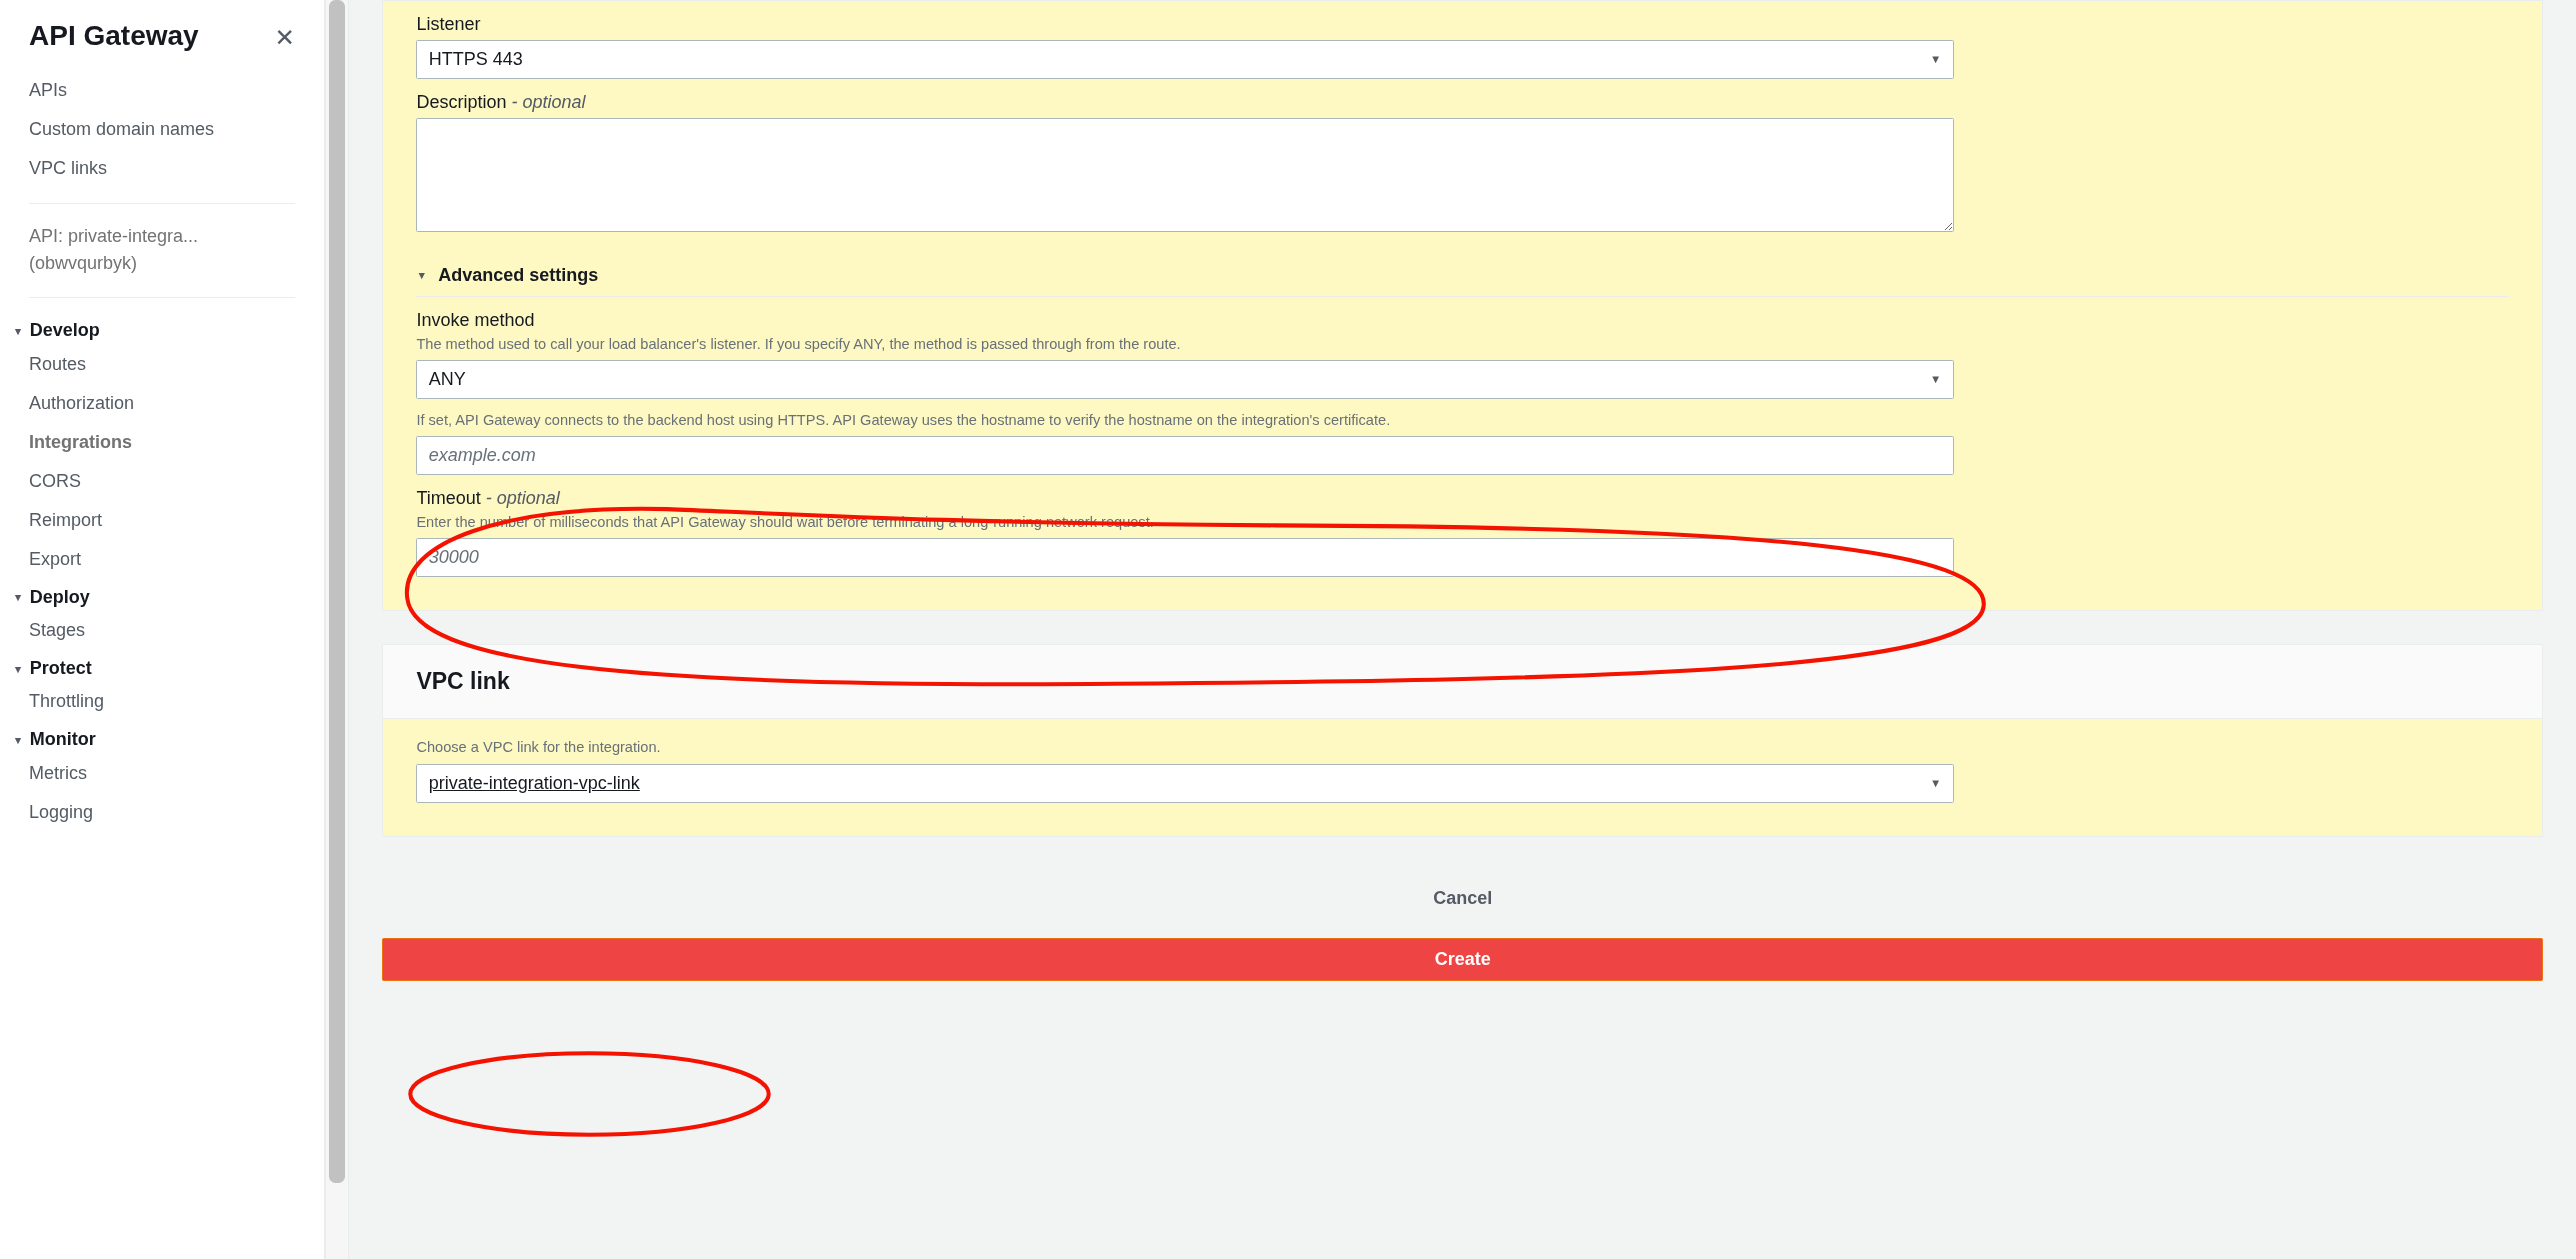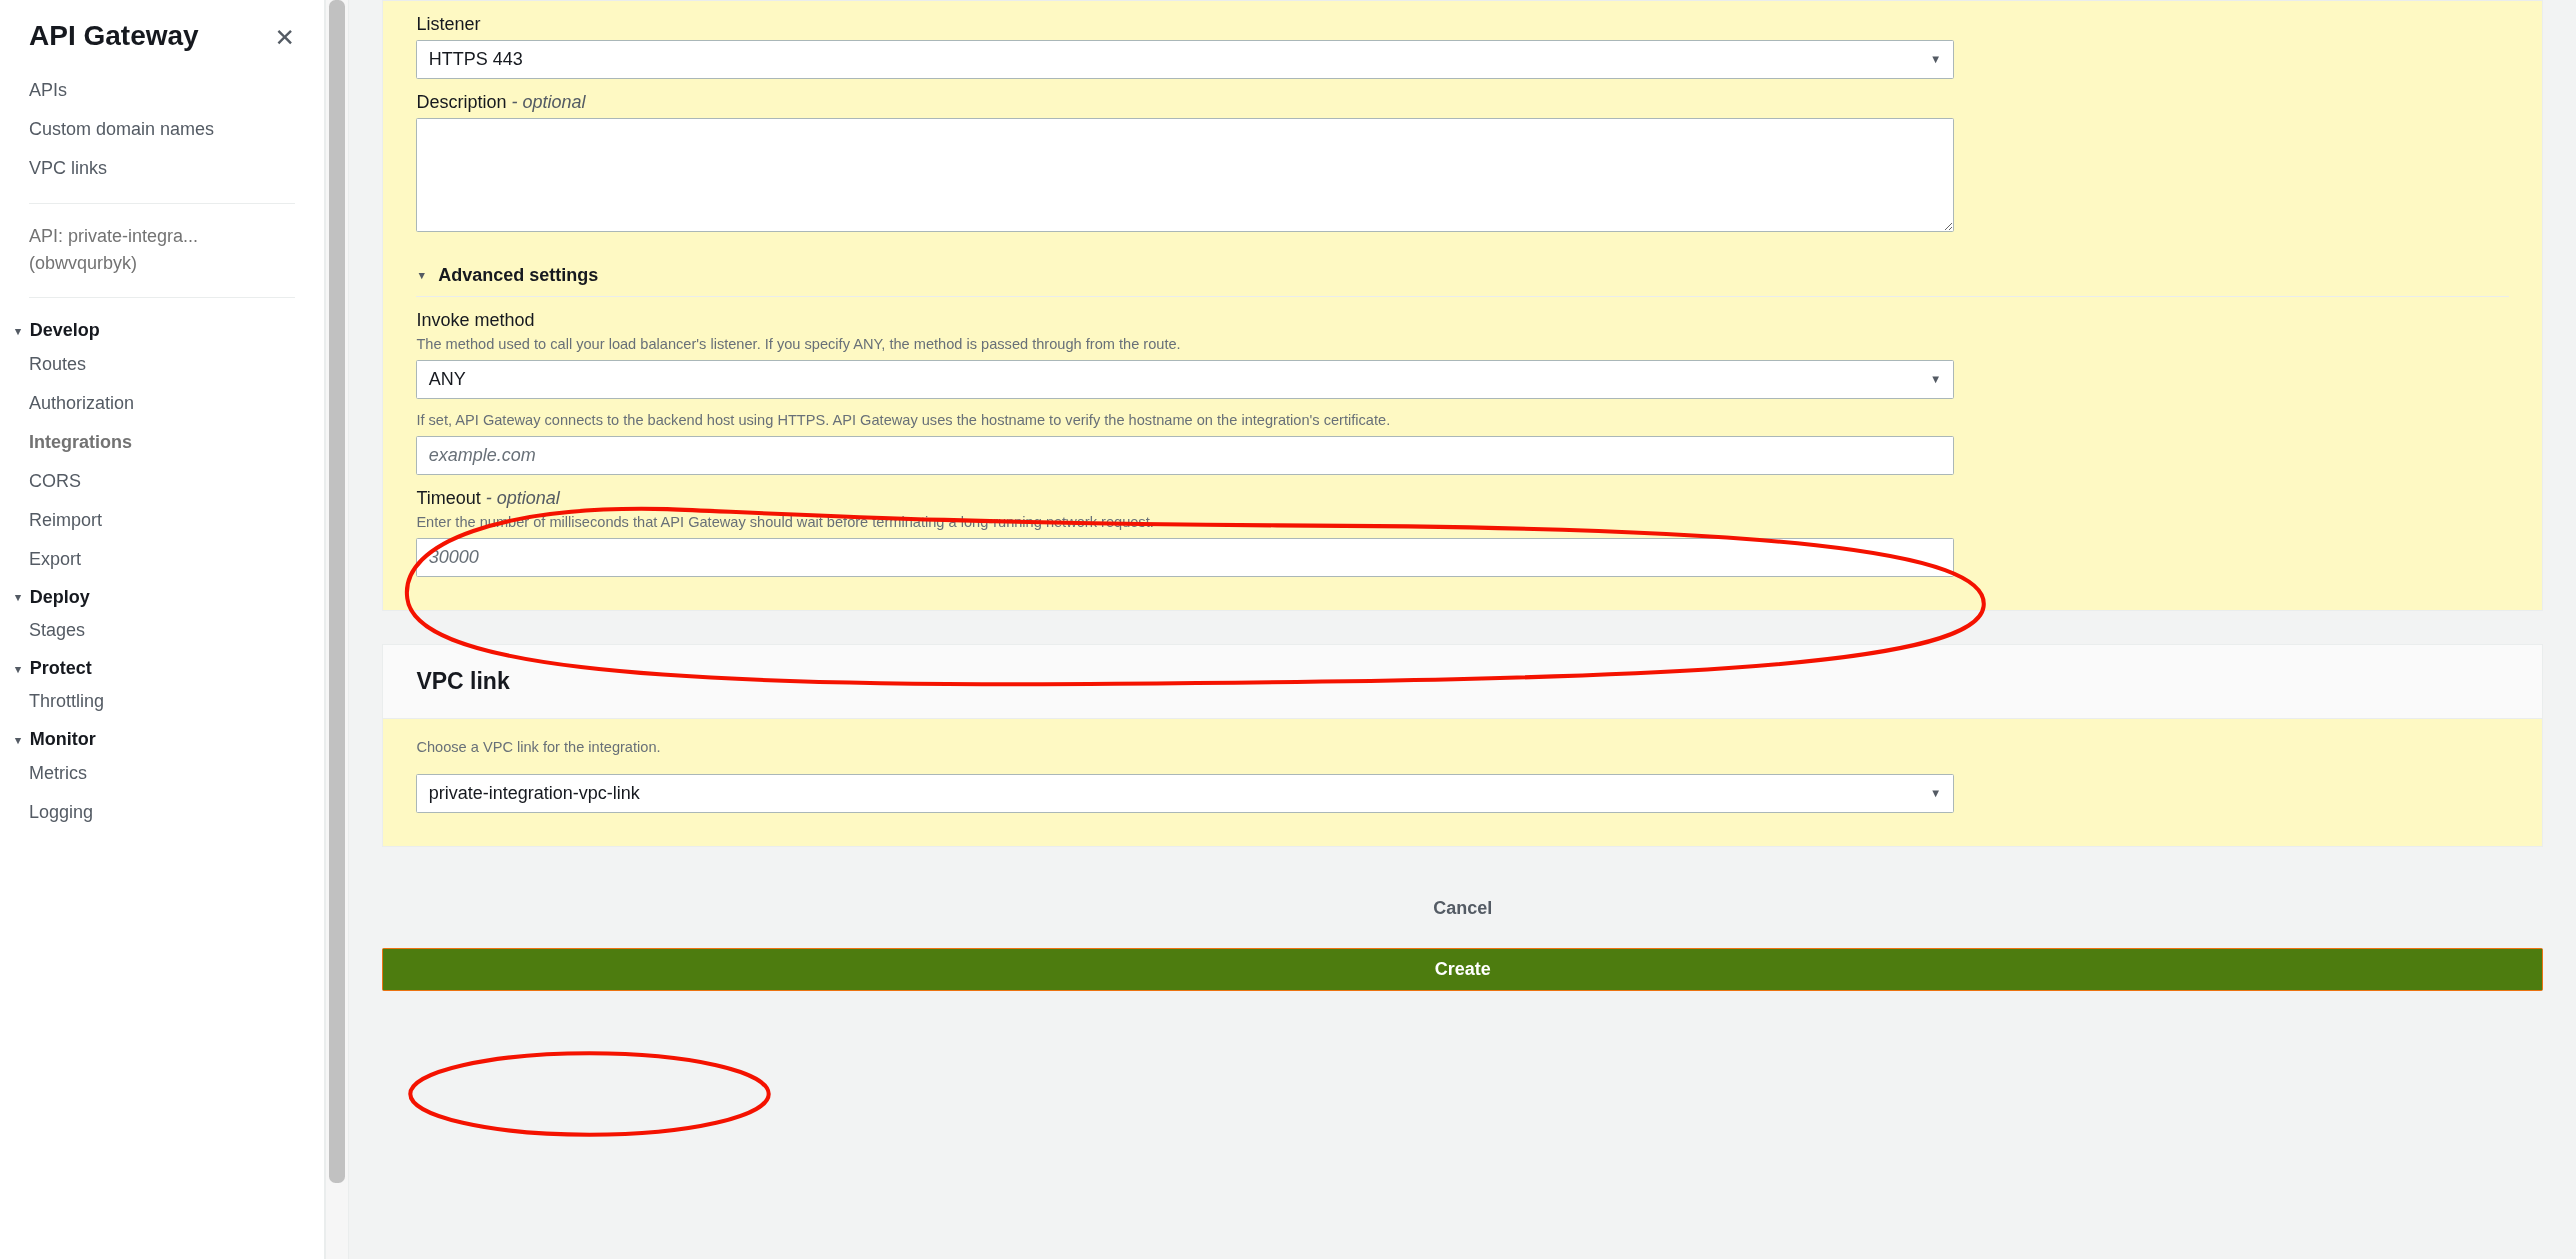--- a/index.html
+++ b/index.html
@@ -208,21 +208,21 @@
       border-radius: 1.6px;
       cursor: pointer;
       border: none;
       font-family: inherit;
     }
     .btn-link {
       background: transparent;
       color: #545b64;
     }
     .btn-primary {
-      background: #4d7c0f;
+      background: #ef4444;
       color: #ffffff;
       border: 0.8px solid #ec7211;
     }
     .annotation {
       position: absolute;
       pointer-events: none;
     }
     .annotation svg {
       width: 100%;
       height: 100%;
@@ -354,21 +354,21 @@
       <svg viewBox="0 0 480 120">
         <ellipse cx="240" cy="60" rx="220" ry="50"></ellipse>
       </svg>
     </div>
 
     <div class="form-panel" style="padding-top:0;">
       <div class="panel-header">
         <div class="panel-title">VPC link</div>
       </div>
       <div class="field-help">Choose a VPC link for the integration.</div>
-      <div class="select-wrapper narrow" style="margin-top:19px;">
+      <div class="select-wrapper narrow" style="margin-top:9px;text-decoration:underline;">
         <div class="select-input">private-integration-vpc-link</div>
         <span class="select-caret">▼</span>
       </div>
     </div>
 
     <div class="footer-actions">
       <button class="btn btn-link">Cancel</button>
       <button class="btn btn-primary">Create</button>
     </div>
   </div>

